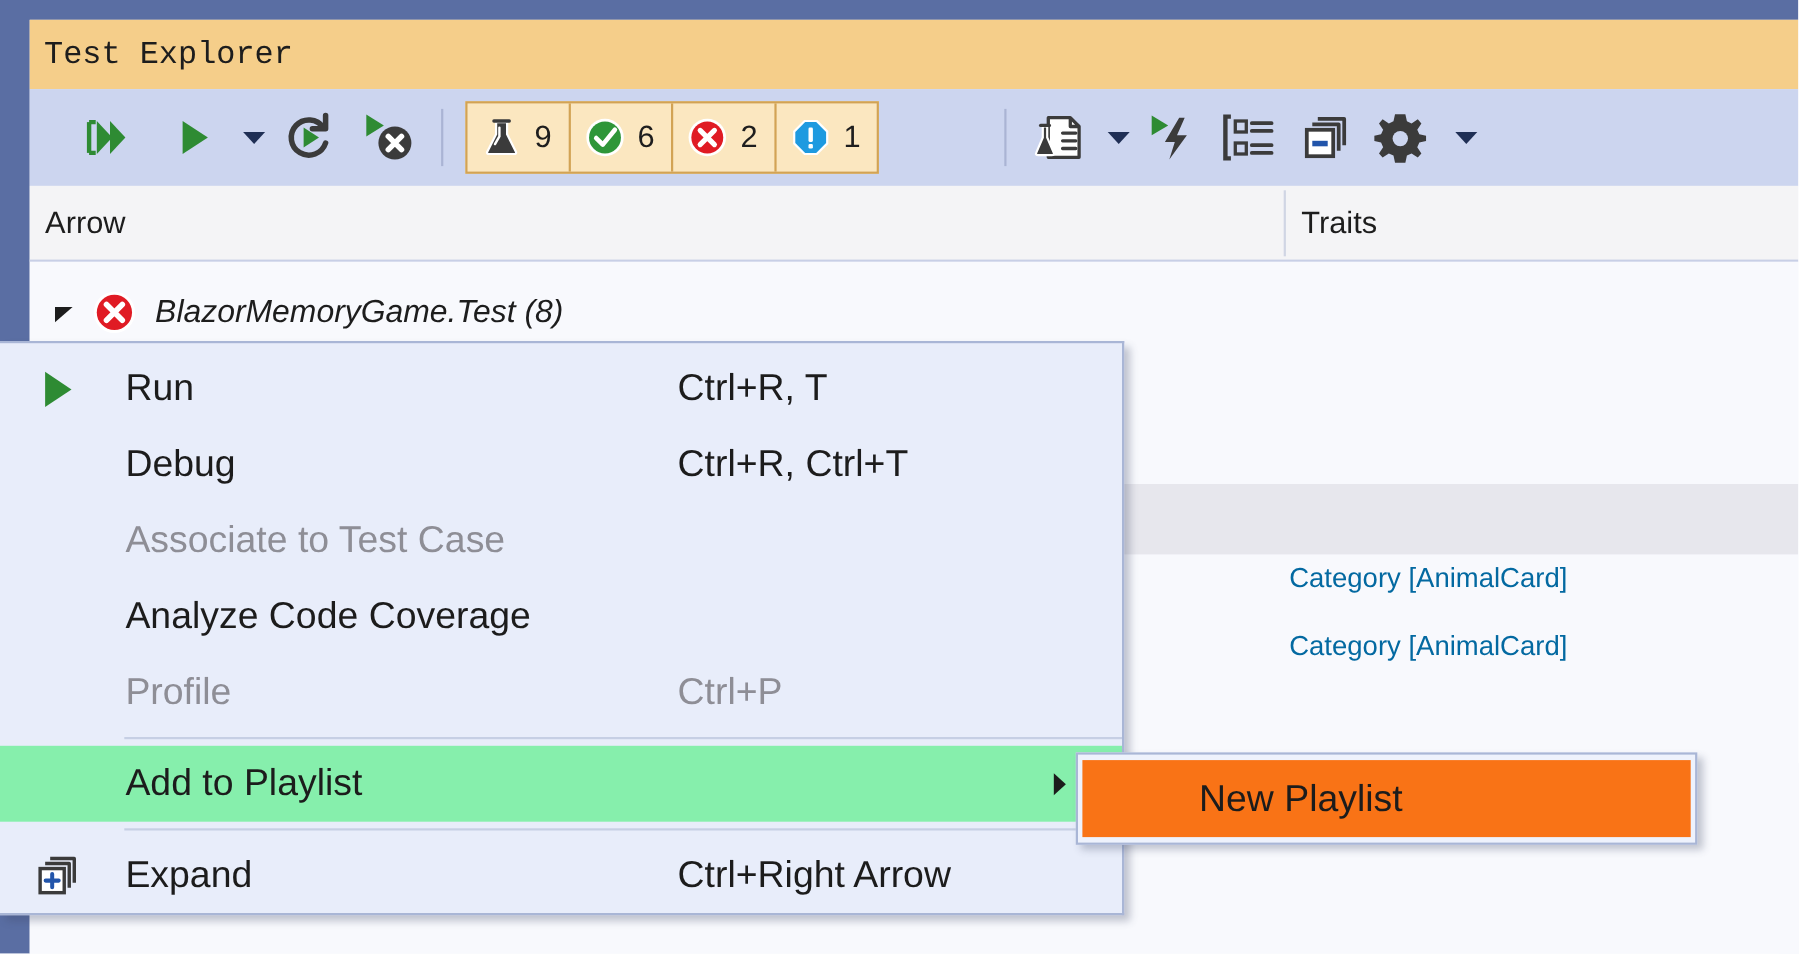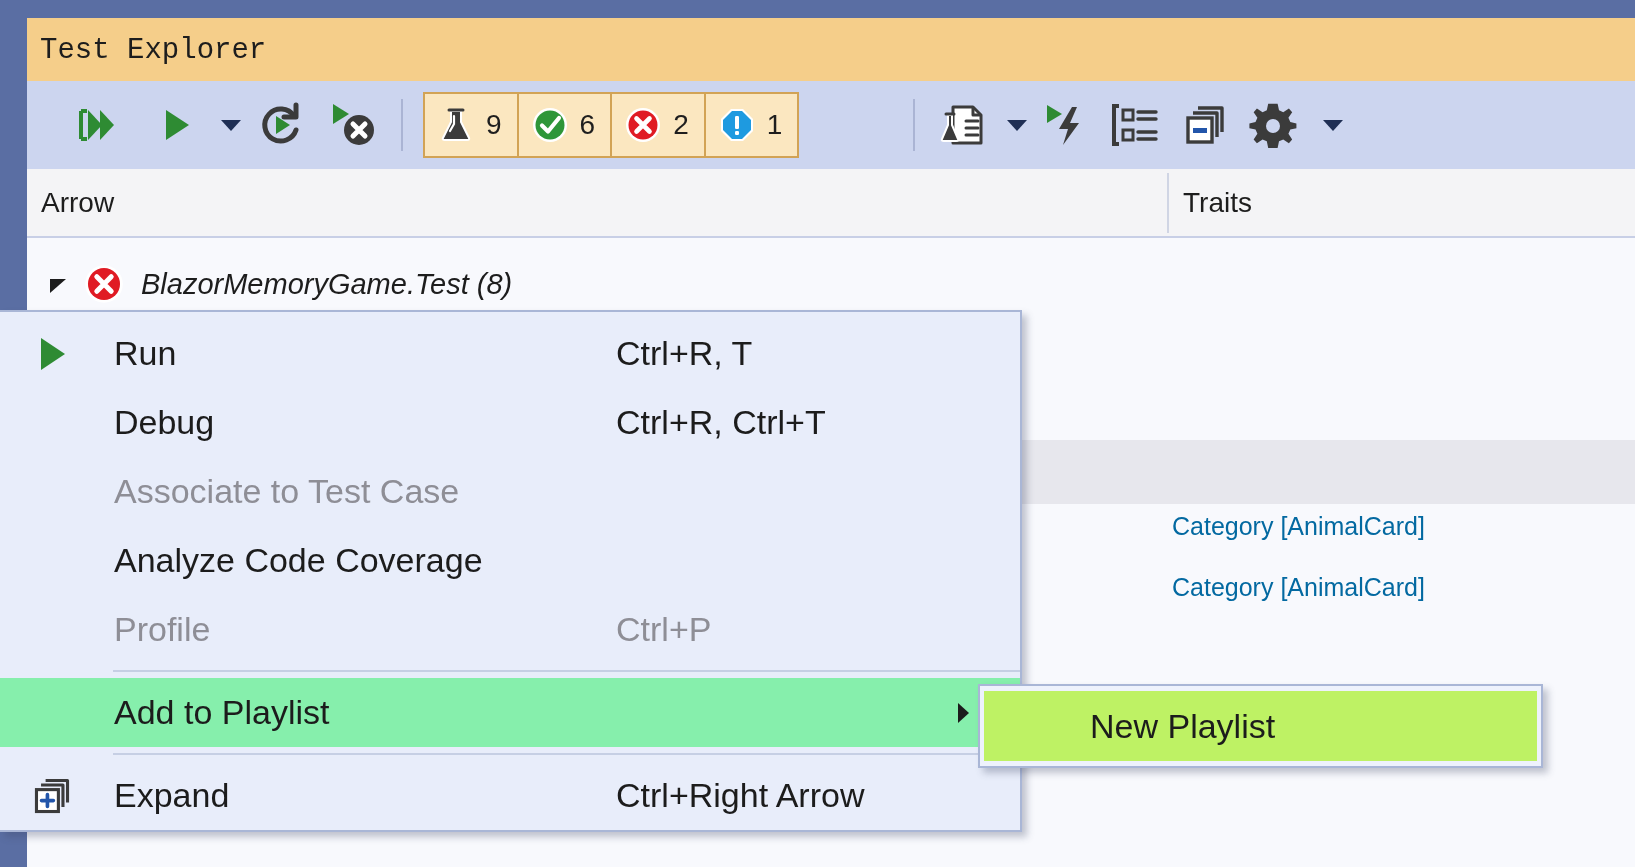--- a/index.html
+++ b/index.html
@@ -246,21 +246,21 @@
     left: 978px; top: 684px;
     width: 565px;
     background: #eef2fc;
     border: 2px solid #a9b6d6;
     box-sizing: border-box;
     box-shadow: 5px 5px 7px rgba(60,70,100,0.30);
     padding: 5px 4px;
   }
   .submenu .menu-item {
     height: 70px;
-    background: #bef264;
+    background: #f97316;
   }
   .submenu .mi-label {
     left: 106px;
   }
 
   svg { display: block; }
 </style>
 </head>
 <body>
 

